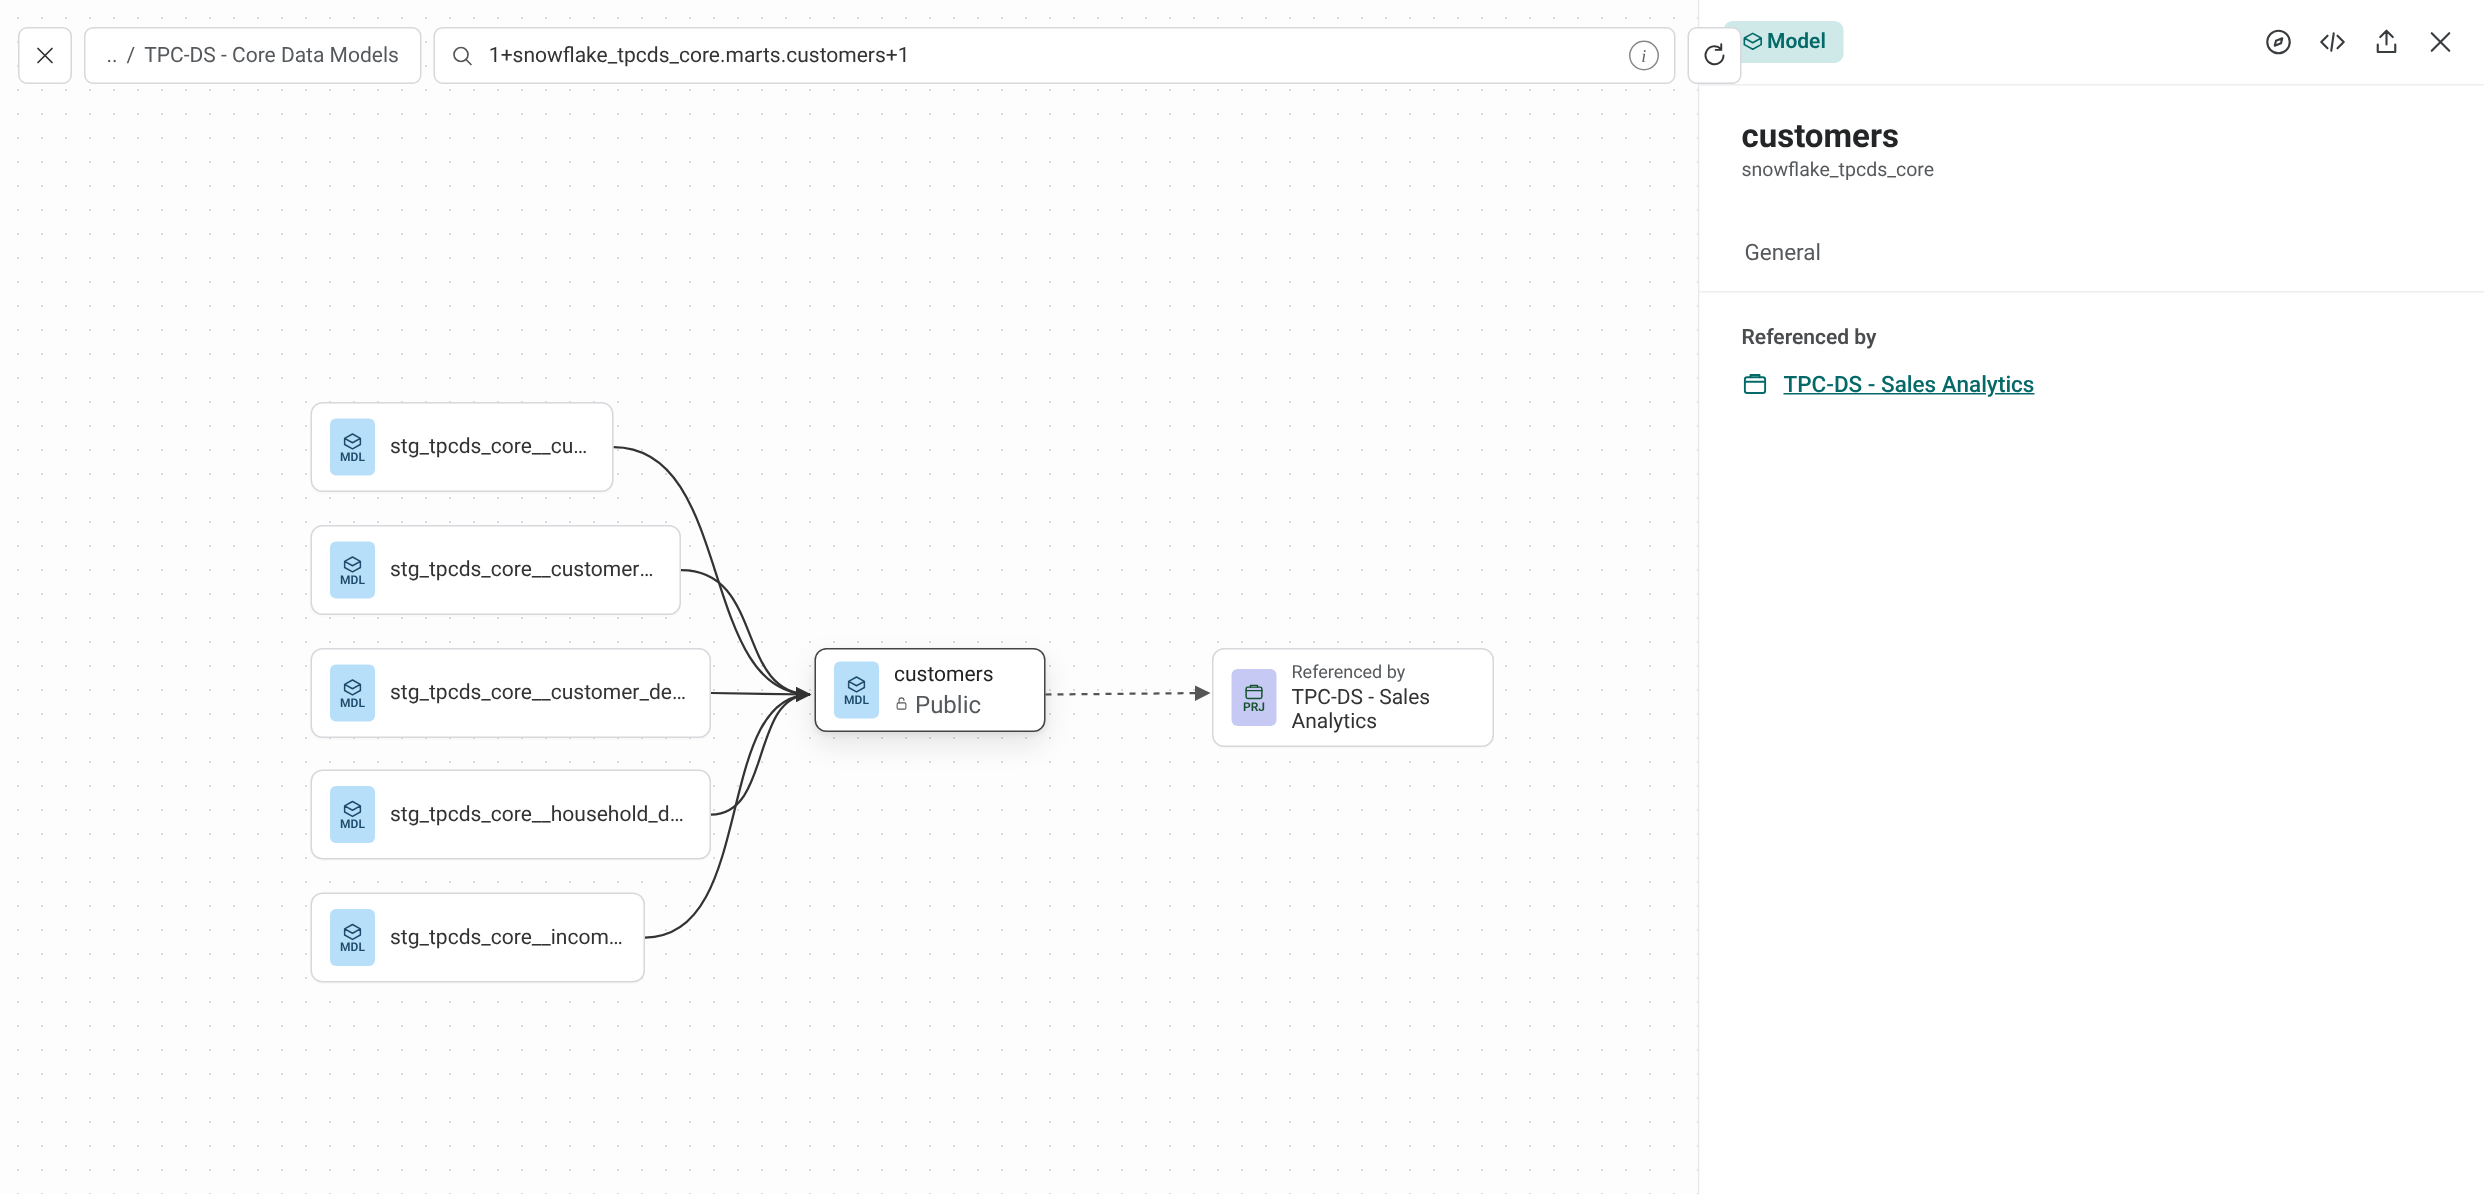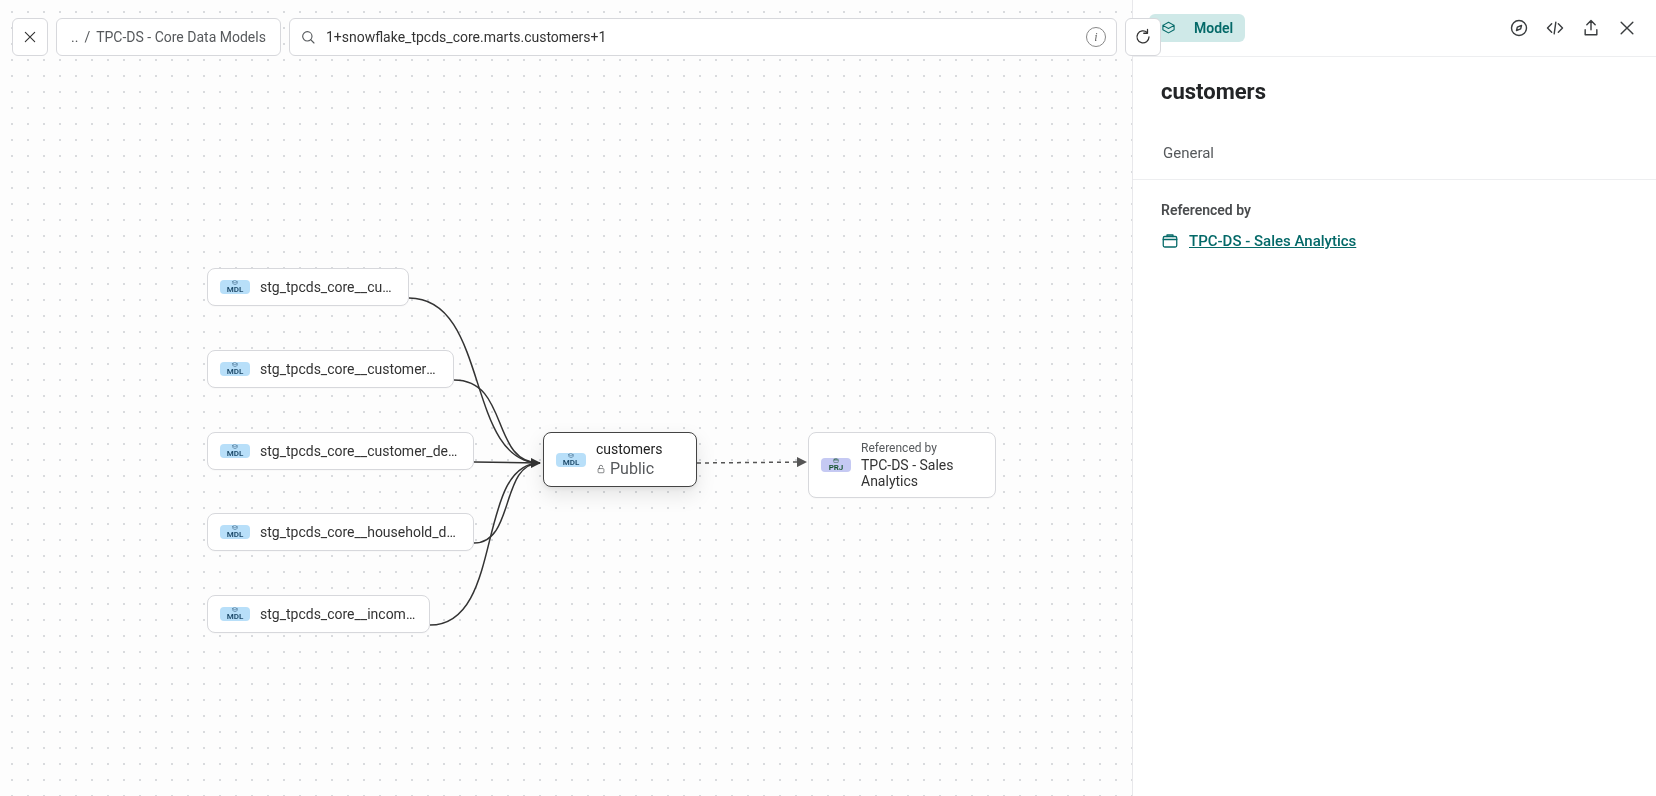--- a/index.html
+++ b/index.html
@@ -110,21 +110,21 @@
     cursor:pointer;
   }
   .node-label {
     font-size:14px;
     color:#333;
     white-space:nowrap;
     overflow:hidden;
     text-overflow:ellipsis;
   }
   .chip {
-    width:30px; height:14px;
+    width:30px; height:38px;
     border-radius:4px;
     display:flex; flex-direction:column;
     align-items:center; justify-content:center;
     flex-shrink:0;
   }
   .chip-mdl { background: var(--mdl-bg); color:#1e4b6b; }
   .chip-prj { background: var(--prj-bg); color:#14532d; }
   .chip svg { width:14px; height:12px; }
   .chip-sub { font-size:8px; font-weight:600; line-height:1; margin-top:1px;}
 
@@ -151,21 +151,21 @@
   .sp-header {
     display:flex; align-items:center; justify-content:space-between;
     padding: 14px 18px 14px 16px;
     border-bottom:1px solid #edeef0;
   }
   .model-badge {
     background: var(--teal-bg);
     color: var(--teal);
     border-radius:6px;
     padding: 6px 12px;
-    display:flex; align-items:center; gap:18px;
+    display:flex; align-items:center; gap:2px;
     font-weight:600;
     font-size:14px;
   }
   .sp-actions { display:flex; gap:14px; align-items:center; color:#3a3d3f;}
   .sp-actions .act { width:22px; height:22px; display:flex; align-items:center; justify-content:center; cursor:pointer;}
 
   .sp-title-block { padding: 22px 28px 6px 28px; }
   .sp-title { font-size:22px; font-weight:700; margin-bottom:2px;}
   .sp-subtitle { font-size:13px; color:var(--text-muted); }
 
@@ -382,20 +382,21 @@
       <div class="act">
         <svg class="stroke" width="20" height="20" viewBox="0 0 24 24">
             <path d="M5 5 L19 19 M19 5 L5 19"></path>
           </svg>
       </div>
     </div>
   </div>
 
   <div class="sp-title-block">
     <div class="sp-title">customers</div>
+    <div class="sp-subtitle">snowflake_tpcds_core</div>
   </div>
 
   <div class="sp-tabs">
     <div class="sp-tab">
       <span>General</span>
     </div>
   </div>
 
   <div class="sp-body">
     <div class="sp-section-label">Referenced by</div>

